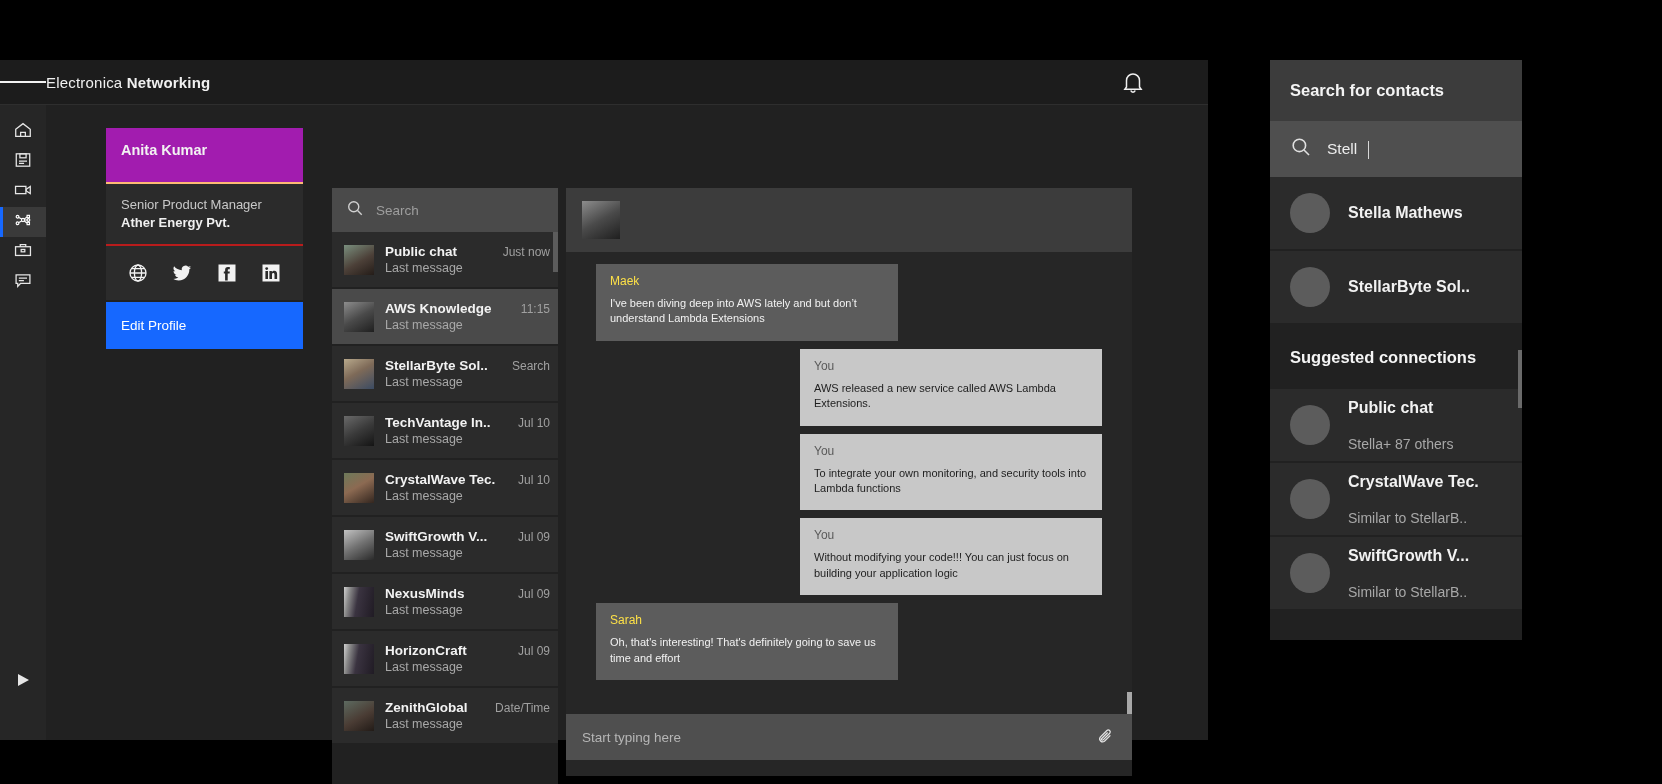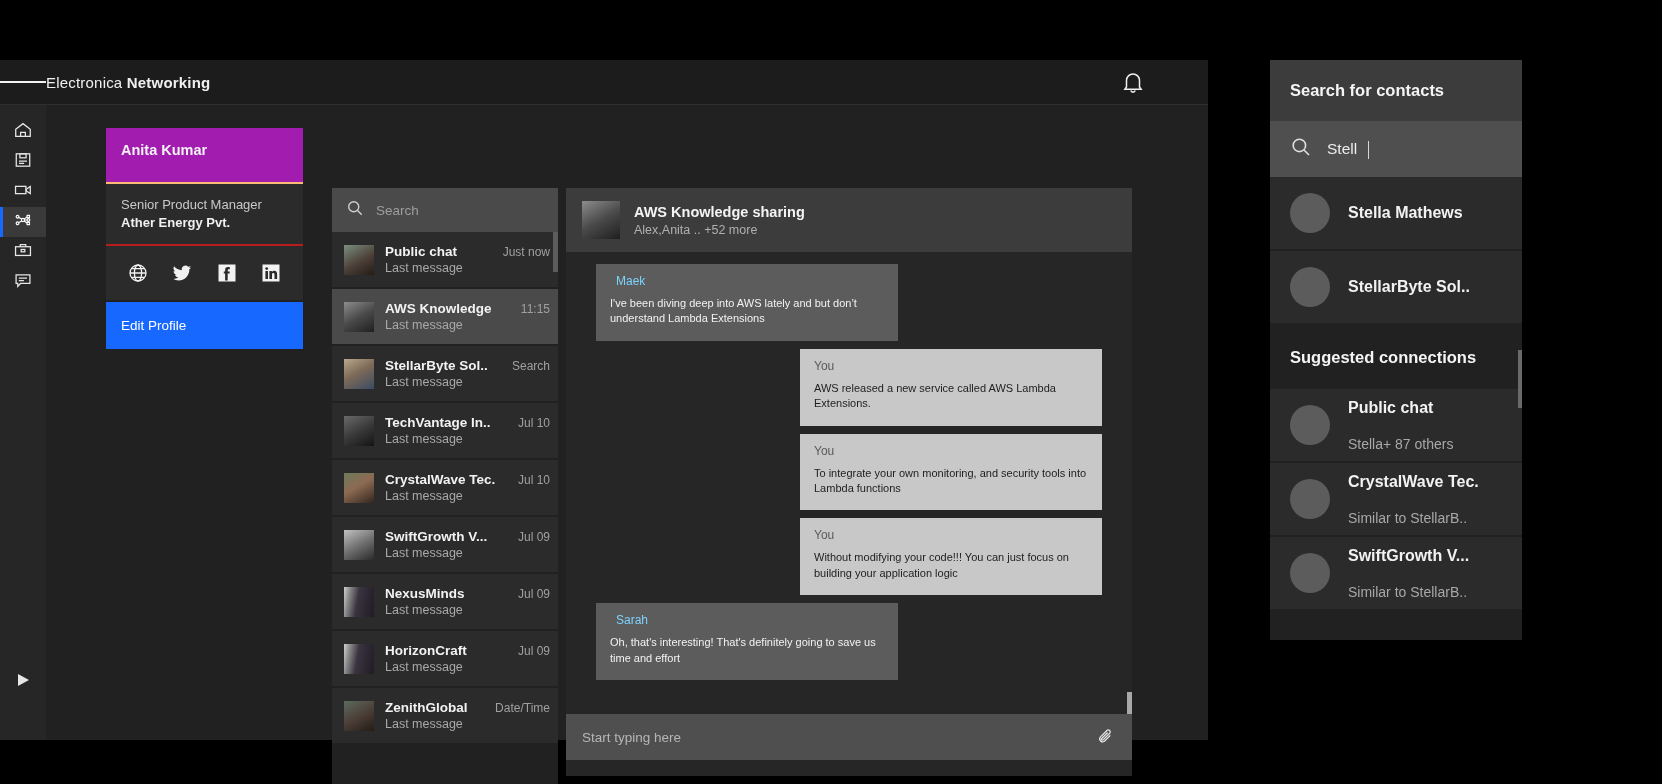--- a/index.html
+++ b/index.html
@@ -146,21 +146,21 @@
     gap: 14px; padding-left: 16px;
   }
   .conv-avatar { width: 38px; height: 38px; flex:0 0 38px; overflow:hidden; }
   .conv-title { font-size: 14.5px; font-weight: 700; color: #f4f4f4; }
   .conv-sub { font-size: 12.5px; color: #b0b0b0; margin-top: 3px; }
   .conv-body { position: relative; height: 472px; padding: 12px 30px 0 30px; overflow:hidden; }
   .bubble { max-width: 302px; padding: 10px 14px 14px 14px; margin-bottom: 8px; }
   .bubble.them { background: #5c5c5c; }
   .bubble.me { background: #c8c8c8; margin-left: auto; }
   .bubble-author { font-size: 12px; margin-bottom: 8px; }
-  .bubble.them .bubble-author { color: #7dd3fc; margin-left: 6px; }
+  .bubble.them .bubble-author { color: #fde047; }
   .bubble.me .bubble-author { color: #5a5a5a; }
   .bubble-text { font-size: 11px; line-height: 1.4; }
   .bubble.them .bubble-text { color: #f2f2f2; }
   .bubble.me .bubble-text { color: #1e1e1e; }
   .conv-scrollbar {
     position:absolute; right: 0; top: 440px; width: 5px; height: 22px;
     background: #a8a8a8; cursor: pointer;
   }
   .conv-input {
     position: absolute; left: 0; bottom: 16px; width: 566px; height: 46px;
@@ -453,24 +453,20 @@
               </div>
             </div>
           </div>
         <div class="list-scrollbar"></div>
       </div>
     </div>
 
     <div class="conv">
       <div class="conv-head">
         <div class="conv-avatar t1"></div>
-        <div>
-          <div class="conv-title">AWS Knowledge sharing</div>
-          <div class="conv-sub">Alex,Anita .. +52 more</div>
-        </div>
       </div>
       <div class="conv-body">
         <div id="messages">
             <div class="bubble them">
               <div class="bubble-author">Maek</div>
               <div class="bubble-text">I've been diving deep into AWS lately and but don’t understand Lambda Extensions</div>
             </div>
             <div class="bubble me">
               <div class="bubble-author">You</div>
               <div class="bubble-text">AWS released a new service called AWS Lambda Extensions.</div>

